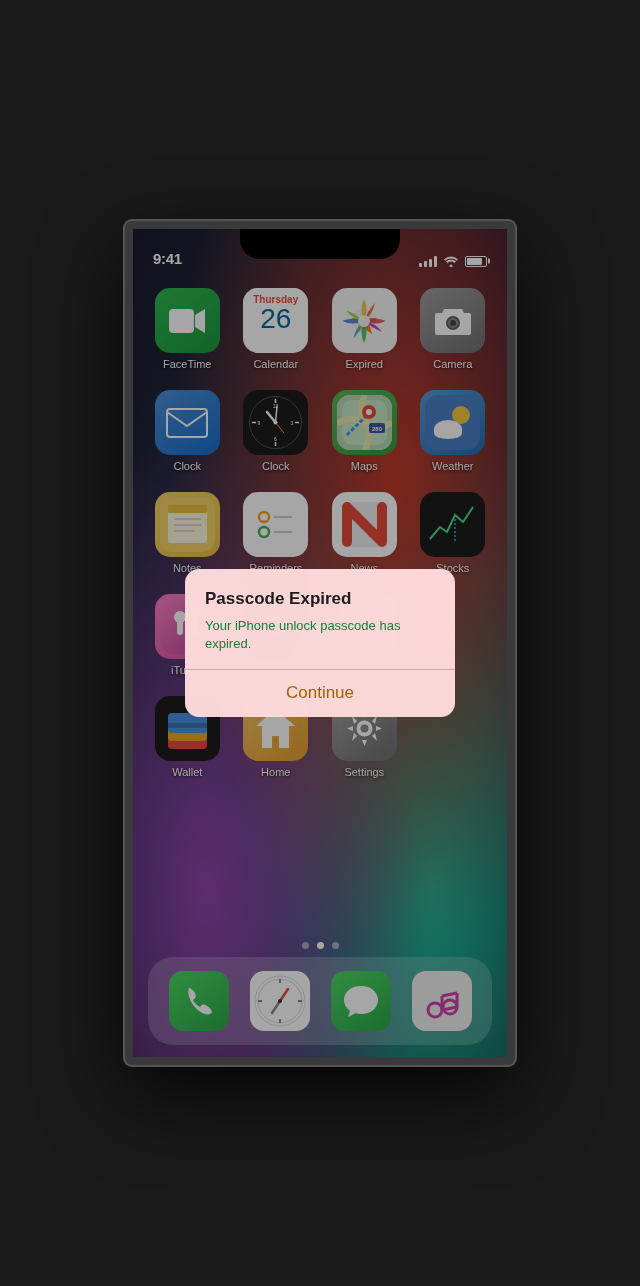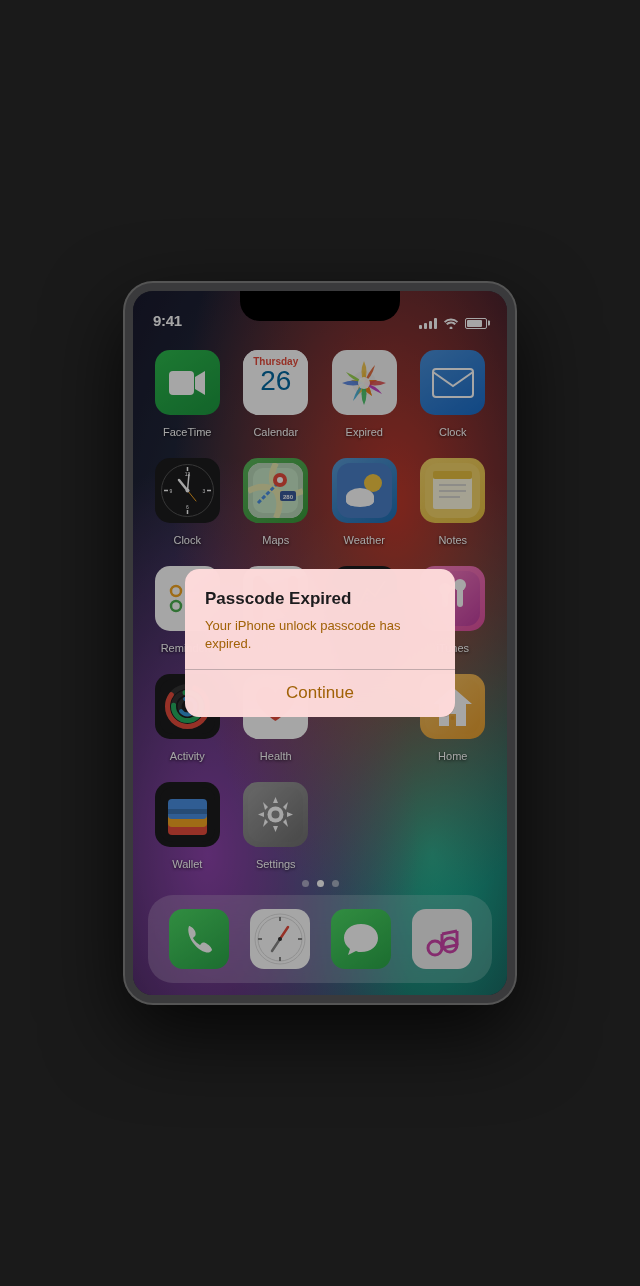--- a/index.html
+++ b/index.html
@@ -8,23 +8,23 @@
       height: 1286px;
       background: #1a1a1a;
       display: flex;
       justify-content: center;
       align-items: center;
       font-family: -apple-system, 'SF Pro Display', 'Helvetica Neue', sans-serif;
     }
 
     .phone-frame {
       width: 390px;
-      height: 720px;
+      height: 844px;
       background: #1c1c1e;
-      border-radius: 28px;
+      border-radius: 7px;
       border: 8px solid #3a3a3c;
       position: relative;
       overflow: hidden;
       box-shadow: 0 0 0 2px #555, 0 30px 80px rgba(0,0,0,0.8);
     }
 
     
     .wallpaper {
       position: absolute;
       inset: 0;
@@ -134,21 +134,21 @@
       display: grid;
       grid-template-columns: repeat(4, 1fr);
       gap: 20px 10px;
       padding: 5px 0;
     }
 
     .app-item {
       display: flex;
       flex-direction: column;
       align-items: center;
-      gap: 11px;
+      gap: 5px;
     }
 
     .app-icon {
       width: 65px;
       height: 65px;
       border-radius: 15px;
       display: flex;
       align-items: center;
       justify-content: center;
       font-size: 32px;
@@ -261,21 +261,21 @@
 
     .alert-title {
       font-size: 17px;
       font-weight: 700;
       color: #1c1c1e;
       margin-bottom: 8px;
     }
 
     .alert-message {
       font-size: 13px;
-      color: #a16207;
+      color: #15803d;
       line-height: 1.4;
     }
 
     .alert-divider {
       height: 0.5px;
       background: rgba(60, 60, 67, 0.29);
     }
 
     .alert-button {
       width: 100%;
@@ -359,20 +359,31 @@
             <path d="M36 7 Q33 19 25 25 Q30 13 36 7" fill="#e06030" opacity="0.9"></path>
             <path d="M43 36 Q32 31 25 25 Q37 27 43 36" fill="#c030c0" opacity="0.9"></path>
             <path d="M14 43 Q17 31 25 25 Q20 37 14 43" fill="#40b0e0" opacity="0.9"></path>
             <path d="M7 14 Q18 19 25 25 Q13 23 7 14" fill="#90d040" opacity="0.9"></path>
             <circle cx="25" cy="25" r="6" fill="white" opacity="0.9"></circle>
           </svg>
         </div>
         <span class="app-label">Expired</span>
       </div>
 
+      <div class="app-item">
+        <div class="app-icon icon-camera">
+          <svg width="40" height="32" viewBox="0 0 40 32" fill="white">
+            <path d="M4 8h5l2-4h18l2 4h5a2 2 0 0 1 2 2v18a2 2 0 0 1-2 2H4a2 2 0 0 1-2-2V10a2 2 0 0 1 2-2z"></path>
+            <circle cx="20" cy="18" r="7" fill="#606060"></circle>
+            <circle cx="20" cy="18" r="5" fill="#888"></circle>
+            <circle cx="20" cy="18" r="3" fill="#444"></circle>
+          </svg>
+        </div>
+        <span class="app-label">Camera</span>
+      </div>
 
       <div class="app-item">
         <div class="app-icon icon-mail">
           <svg width="42" height="30" viewBox="0 0 42 30" fill="white">
             <rect x="1" y="1" width="40" height="28" rx="3" fill="none" stroke="white" stroke-width="2"></rect>
             <path d="M1 4l20 14L41 4" stroke="white" stroke-width="2" fill="none"></path>
           </svg>
         </div>
         <span class="app-label">Clock</span>
       </div>
@@ -534,50 +545,50 @@
             <rect width="55" height="55" rx="13" fill="white"></rect>
             <path d="M27.5 42 C27.5 42 8 30 8 18 C8 12 12 8 18 8 C22 8 26 11 27.5 14 C29 11 33 8 37 8 C43 8 47 12 47 18 C47 30 27.5 42 27.5 42Z" fill="#e74c3c"></path>
           </svg>
         </div>
         <span class="app-label">Health</span>
       </div>
 
       <div class="app-item"></div>
 
       <div class="app-item">
+        <div class="app-icon icon-wallet">
+          <svg width="55" height="55" viewBox="0 0 55 55">
+            <rect width="55" height="55" rx="13" fill="#1c1c1e"></rect>
+
+            <rect x="8" y="28" width="39" height="20" rx="4" fill="#e74c3c"></rect>
+            <rect x="8" y="20" width="39" height="20" rx="4" fill="#f5a623"></rect>
+            <rect x="8" y="12" width="39" height="20" rx="4" fill="#4a90e2"></rect>
+
+            <rect x="8" y="22" width="39" height="5" fill="rgba(0,0,0,0.2)"></rect>
+          </svg>
+        </div>
+        <span class="app-label">Wallet</span>
+      </div>
+
+      <div class="app-item">
         <div class="app-icon icon-home">
           <svg width="55" height="55" viewBox="0 0 55 55">
             <rect width="55" height="55" rx="13" fill="url(#home-grad)"></rect>
             <defs>
               <linearGradient id="home-grad" x1="0%" y1="0%" x2="100%" y2="100%">
                 <stop offset="0%" style="stop-color:#f5c165"></stop>
                 <stop offset="100%" style="stop-color:#e8a030"></stop>
               </linearGradient>
             </defs>
 
             <path d="M27.5 8 L8 25 L14 25 L14 47 L24 47 L24 35 L31 35 L31 47 L41 47 L41 25 L47 25 Z" fill="white"></path>
             <circle cx="27.5" cy="39" r="2" fill="#e8a030"></circle>
           </svg>
         </div>
         <span class="app-label">Home</span>
-      </div>
-
-      <div class="app-item">
-        <div class="app-icon icon-wallet">
-          <svg width="55" height="55" viewBox="0 0 55 55">
-            <rect width="55" height="55" rx="13" fill="#1c1c1e"></rect>
-
-            <rect x="8" y="28" width="39" height="20" rx="4" fill="#e74c3c"></rect>
-            <rect x="8" y="20" width="39" height="20" rx="4" fill="#f5a623"></rect>
-            <rect x="8" y="12" width="39" height="20" rx="4" fill="#4a90e2"></rect>
-
-            <rect x="8" y="22" width="39" height="5" fill="rgba(0,0,0,0.2)"></rect>
-          </svg>
-        </div>
-        <span class="app-label">Wallet</span>
       </div>
 
       <div class="app-item">
         <div class="app-icon icon-settings">
           <svg width="55" height="55" viewBox="0 0 55 55">
             <rect width="55" height="55" rx="13" fill="url(#settings-grad)"></rect>
             <defs>
               <linearGradient id="settings-grad" x1="0%" y1="0%" x2="100%" y2="100%">
                 <stop offset="0%" style="stop-color:#9e9e9e"></stop>
                 <stop offset="100%" style="stop-color:#707070"></stop>

